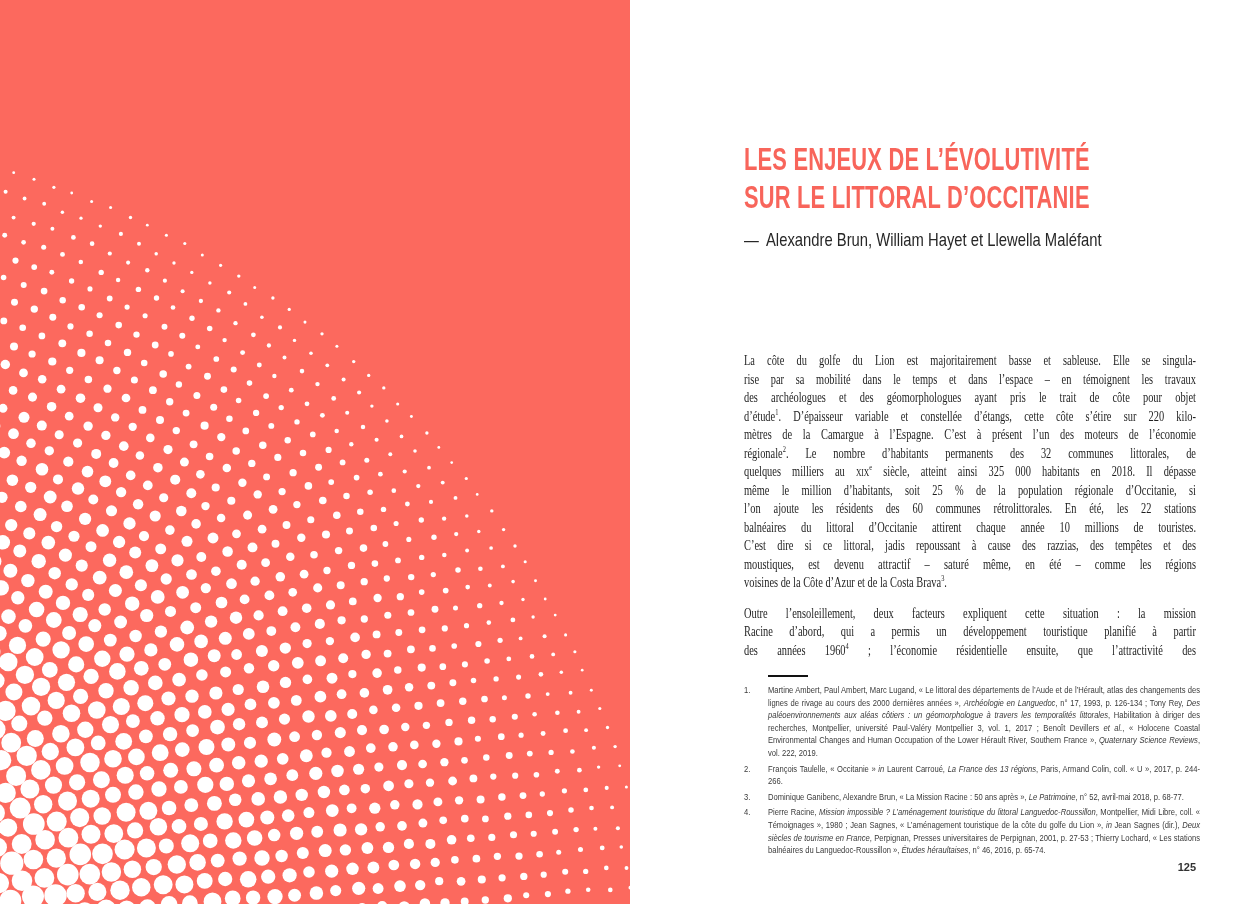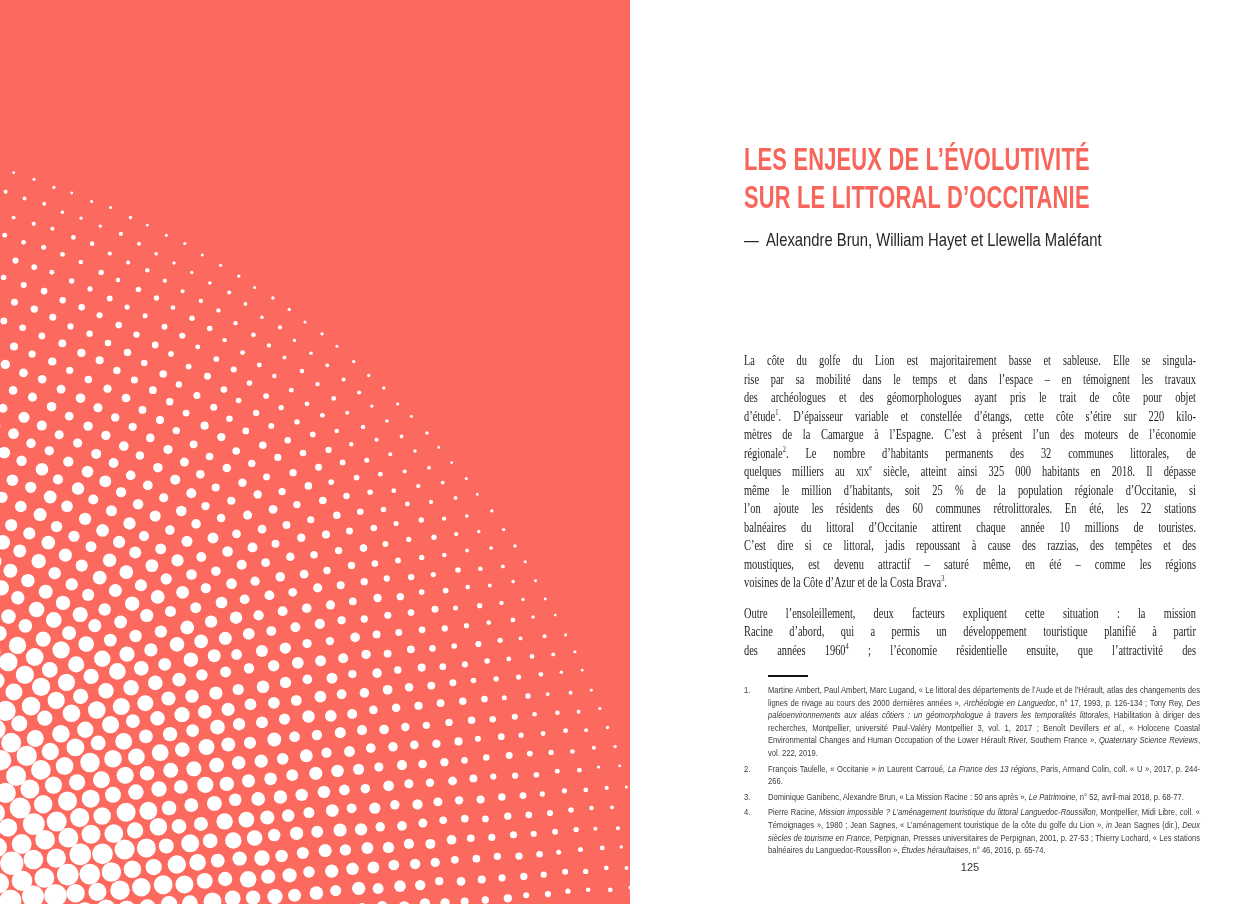--- a/index.html
+++ b/index.html
@@ -44,22 +44,22 @@
   .fn-block{
     position:absolute;left:114px;top:684px;width:570px;
     font-size:9.5px;line-height:12.6px;color:#3a3a3a;
     transform:scaleX(.8);transform-origin:0 0;
   }
   .fn{display:flex;margin-bottom:3px;}
   .fn-num{width:30px;flex:none;}
   .fn-text{flex:1;text-align:justify;}
 
   .page-num{
-    position:absolute;left:114px;top:861px;width:452px;text-align:center;
-    font-size:11px;color:#333;
+    position:absolute;left:114px;top:861px;width:452px;text-align:right;
+    font-size:11px;color:#333;font-weight:bold;
   }
 </style>
 </head>
 <body>
 
 <div class="spread">
 
   <div class="left-page">
     <svg id="halftone" width="630" height="904">
         <circle cx="-12.0" cy="903.4" r="11.29" fill="#ffffff"></circle>

